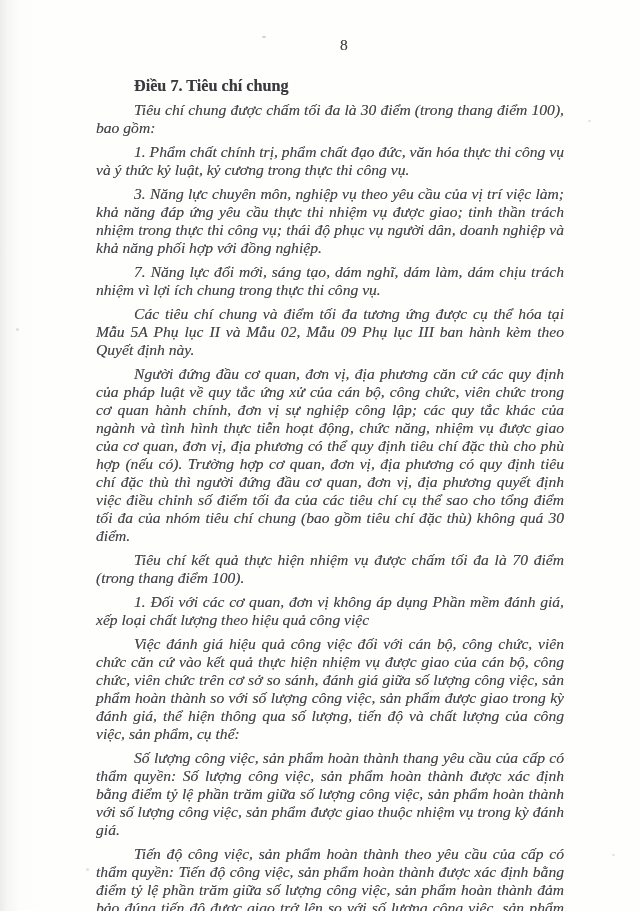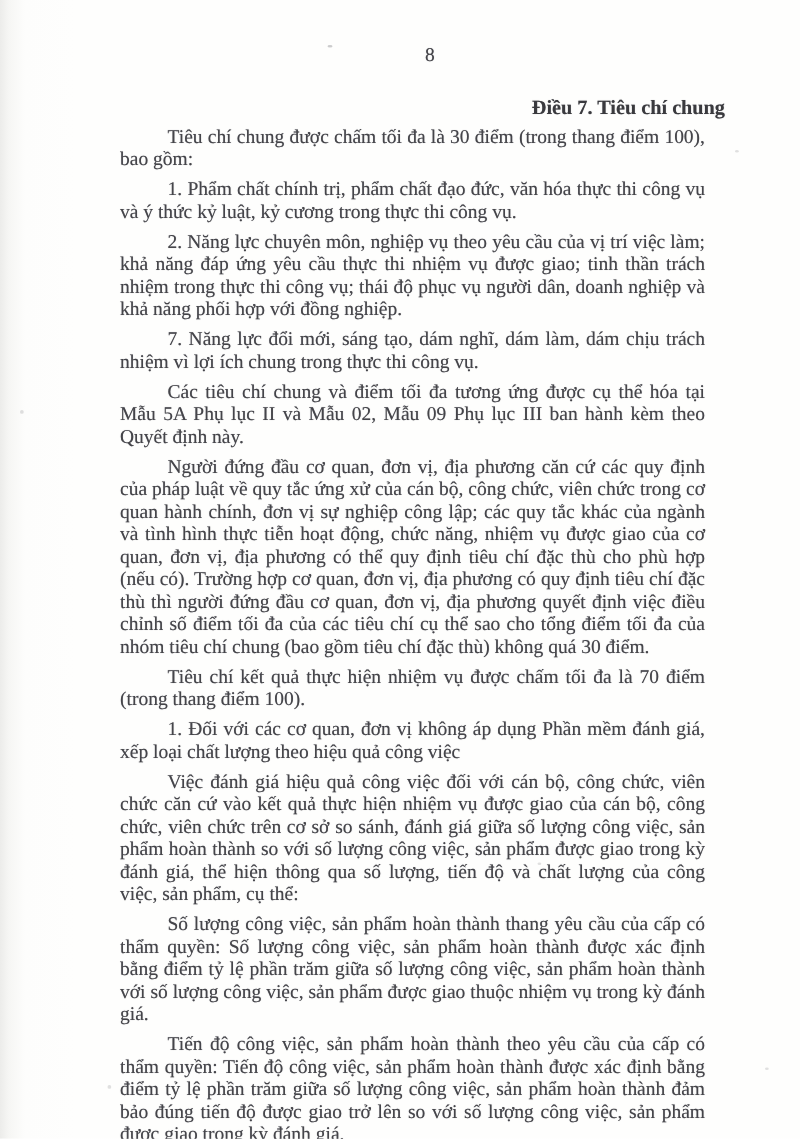--- a/index.html
+++ b/index.html
@@ -33,28 +33,29 @@
     line-height: 18px;
     margin: 0 0 22px 12px;
   }
   .section-heading {
     margin: 2px 0 5px 0;
     text-indent: 38px;
     font-size: 16.2px;
     line-height: 20px;
     font-weight: bold;
     color: #3a3a3e;
-    text-align: right;
+    text-align: left;
   }
   .para {
     margin: 0 16px 6px 0;
     text-indent: 38px;
     text-align: justify;
     font-size: 15.6px;
     line-height: 18px;
+    font-style: italic;
   }
   
   .speck {
     position: absolute;
     background: rgba(90,90,95,0.18);
     border-radius: 50%;
   }
   .speck.s1 { left: 262px; top: 36px; width: 4px; height: 2px; background: rgba(90,90,95,0.30); }
   .speck.s2 { left: 588px; top: 120px; width: 3px; height: 2px; }
   .speck.s3 { left: 16px;  top: 328px; width: 3px; height: 3px; }
@@ -74,21 +75,21 @@
   <div class="speck s5"></div>
   <div class="speck s6"></div>
   <div class="speck s7"></div>
 
   <div class="content">
     <div class="page-number">8</div>
 
     <h2 class="section-heading">Điều 7. Tiêu chí chung</h2>
     <p class="para">Tiêu chí chung được chấm tối đa là 30 điểm (trong thang điểm 100), bao gồm:</p>
     <p class="para">1. Phẩm chất chính trị, phẩm chất đạo đức, văn hóa thực thi công vụ và ý thức kỷ luật, kỷ cương trong thực thi công vụ.</p>
-    <p class="para">2. Năng lực chuyên môn, nghiệp vụ theo yêu cầu của vị trí việc làm; khả năng đáp ứng yêu cầu thực thi nhiệm vụ được giao; tinh thần trách nhiệm trong thực thi công vụ; thái độ phục vụ người dân, doanh nghiệp và khả năng phối hợp với đồng nghiệp.</p>
+    <p class="para">3. Năng lực chuyên môn, nghiệp vụ theo yêu cầu của vị trí việc làm; khả năng đáp ứng yêu cầu thực thi nhiệm vụ được giao; tinh thần trách nhiệm trong thực thi công vụ; thái độ phục vụ người dân, doanh nghiệp và khả năng phối hợp với đồng nghiệp.</p>
     <p class="para">7. Năng lực đổi mới, sáng tạo, dám nghĩ, dám làm, dám chịu trách nhiệm vì lợi ích chung trong thực thi công vụ.</p>
     <p class="para">Các tiêu chí chung và điểm tối đa tương ứng được cụ thể hóa tại Mẫu 5A Phụ lục II và Mẫu 02, Mẫu 09 Phụ lục III ban hành kèm theo Quyết định này.</p>
     <p class="para">Người đứng đầu cơ quan, đơn vị, địa phương căn cứ các quy định của pháp luật về quy tắc ứng xử của cán bộ, công chức, viên chức trong cơ quan hành chính, đơn vị sự nghiệp công lập; các quy tắc khác của ngành và tình hình thực tiễn hoạt động, chức năng, nhiệm vụ được giao của cơ quan, đơn vị, địa phương có thể quy định tiêu chí đặc thù cho phù hợp (nếu có). Trường hợp cơ quan, đơn vị, địa phương có quy định tiêu chí đặc thù thì người đứng đầu cơ quan, đơn vị, địa phương quyết định việc điều chỉnh số điểm tối đa của các tiêu chí cụ thể sao cho tổng điểm tối đa của nhóm tiêu chí chung (bao gồm tiêu chí đặc thù) không quá 30 điểm.</p>
 
     <p class="para">Tiêu chí kết quả thực hiện nhiệm vụ được chấm tối đa là 70 điểm (trong thang điểm 100).</p>
     <p class="para">1. Đối với các cơ quan, đơn vị không áp dụng Phần mềm đánh giá, xếp loại chất lượng theo hiệu quả công việc</p>
     <p class="para">Việc đánh giá hiệu quả công việc đối với cán bộ, công chức, viên chức căn cứ vào kết quả thực hiện nhiệm vụ được giao của cán bộ, công chức, viên chức trên cơ sở so sánh, đánh giá giữa số lượng công việc, sản phẩm hoàn thành so với số lượng công việc, sản phẩm được giao trong kỳ đánh giá, thể hiện thông qua số lượng, tiến độ và chất lượng của công việc, sản phẩm, cụ thể:</p>
     <p class="para">Số lượng công việc, sản phẩm hoàn thành thang yêu cầu của cấp có thẩm quyền: Số lượng công việc, sản phẩm hoàn thành được xác định bằng điểm tỷ lệ phần trăm giữa số lượng công việc, sản phẩm hoàn thành với số lượng công việc, sản phẩm được giao thuộc nhiệm vụ trong kỳ đánh giá.</p>
     <p class="para">Tiến độ công việc, sản phẩm hoàn thành theo yêu cầu của cấp có thẩm quyền: Tiến độ công việc, sản phẩm hoàn thành được xác định bằng điểm tỷ lệ phần trăm giữa số lượng công việc, sản phẩm hoàn thành đảm bảo đúng tiến độ được giao trở lên so với số lượng công việc, sản phẩm được giao trong kỳ đánh giá.</p>
   </div>

